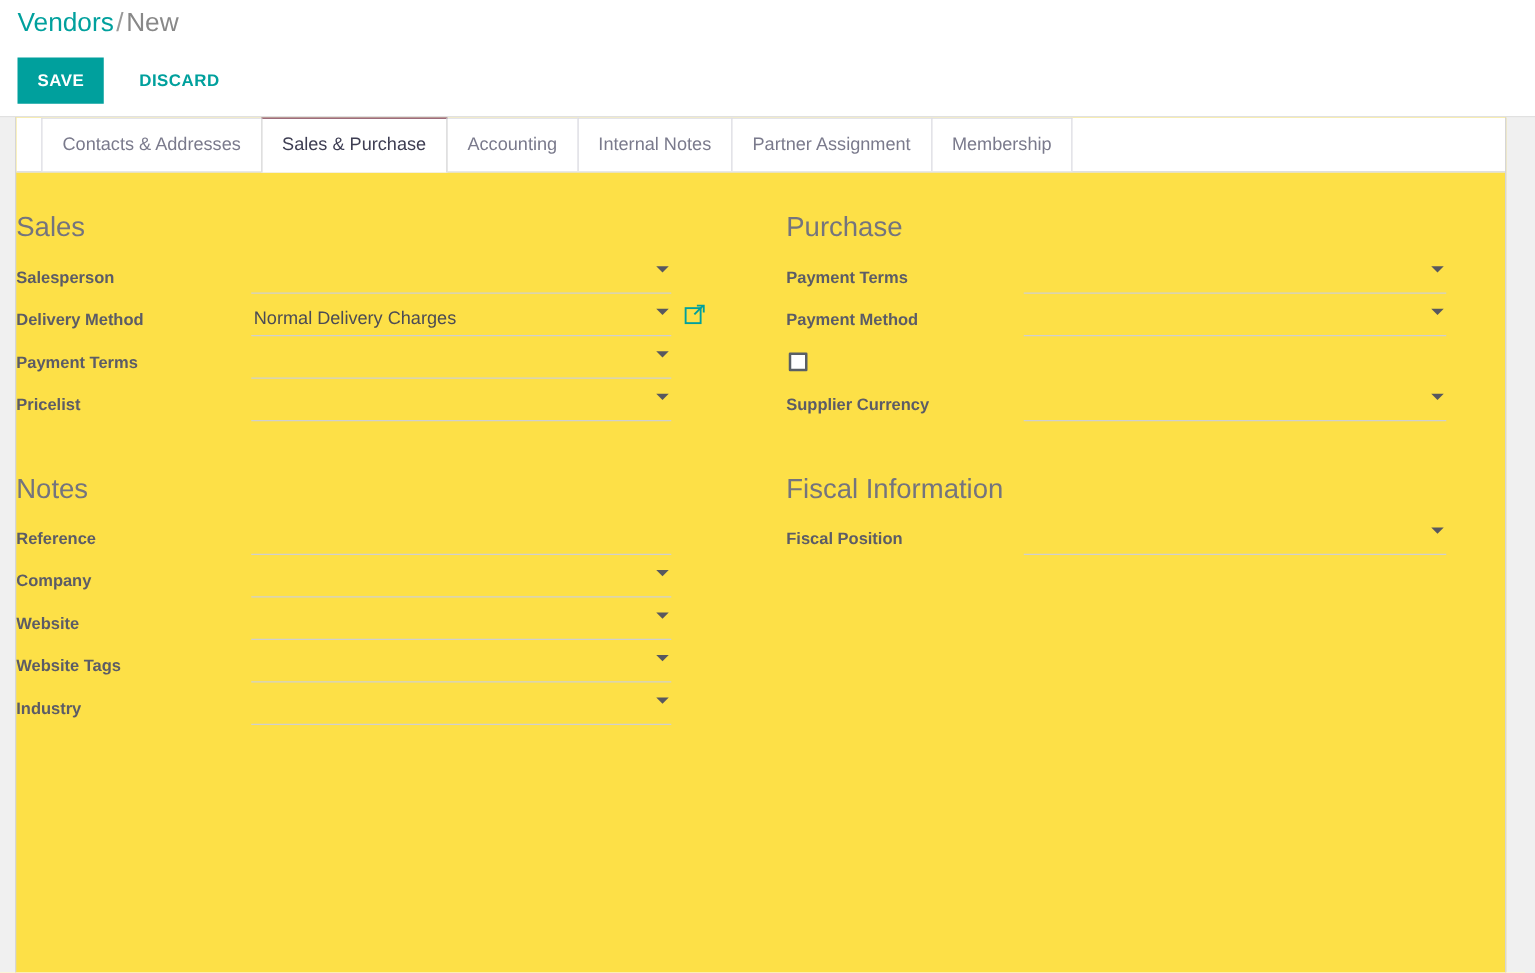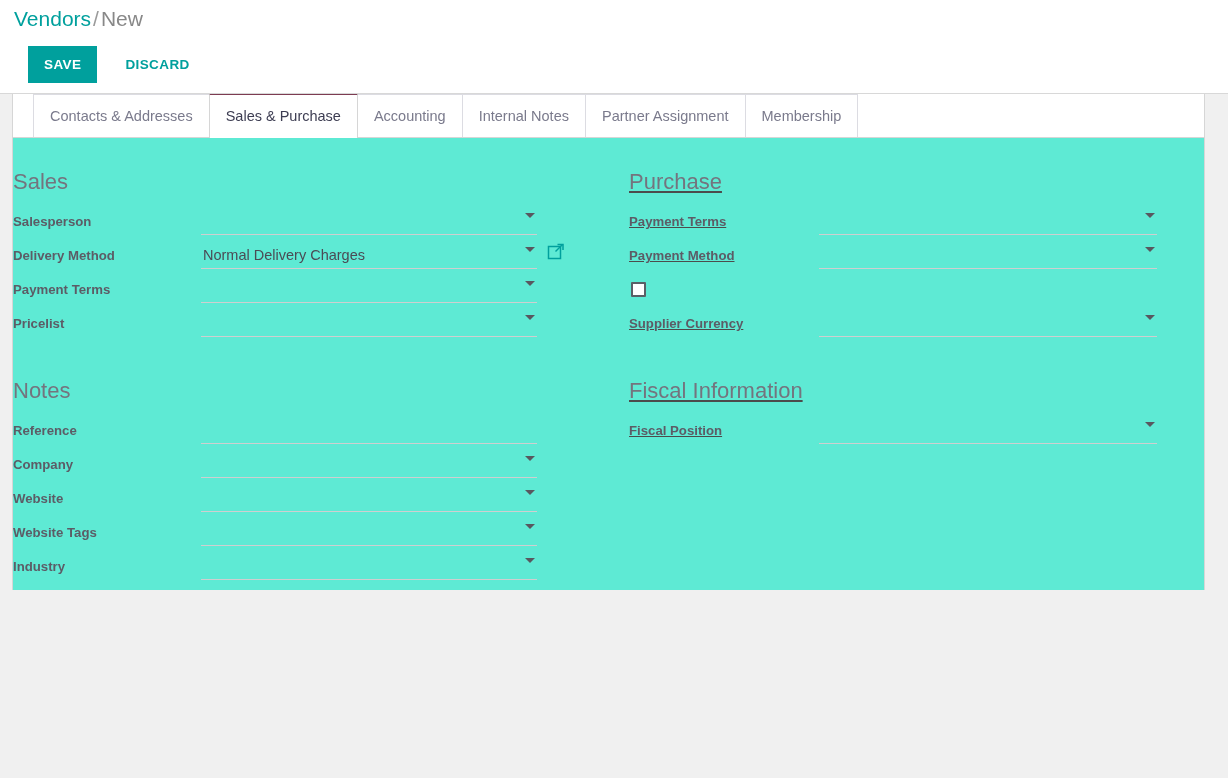--- a/index.html
+++ b/index.html
@@ -42,21 +42,21 @@
   .breadcrumb-sep {
     color: #9a9a9a;
     padding: 0 2px;
   }
   .breadcrumb-current {
     color: #888888;
   }
 
   .action-row {
     position: absolute;
-    left: 28px;
+    left: 14px;
     top: 46px;
     display: flex;
     align-items: center;
   }
   .btn-save {
     background: #00a09d;
     color: #ffffff;
     border: none;
     font-family: "Liberation Sans", sans-serif;
     font-size: 13.5px;
@@ -86,24 +86,24 @@
   
   .page-body {
     position: relative;
     height: 684px;
     background: #f0f0f0;
     box-sizing: border-box;
     padding-left: 12px;
     padding-right: 23px;
   }
   .sheet {
-    background: #5eead4;
+    background: #fde047;
     border-left: 1px solid #d6d6d6;
     border-right: 1px solid #d6d6d6;
-    height: 496px;
+    height: 684px;
     box-sizing: border-box;
     position: relative;
     overflow: hidden;
   }
 
   
   .notebook {
     border-bottom: 1px solid #d6d6d6;
     height: 44px;
     box-sizing: border-box;
@@ -146,21 +146,20 @@
   }
   .col {
     box-sizing: border-box;
   }
   .col-left {
     width: 592px;
   }
   .col-right {
     width: 592px;
     padding-left: 24px;
-    text-decoration: underline;
   }
 
   .group-title {
     font-size: 22px;
     font-weight: normal;
     color: #74747e;
     margin: 0 0 11px 0;
     line-height: 28px;
   }
   .group {

